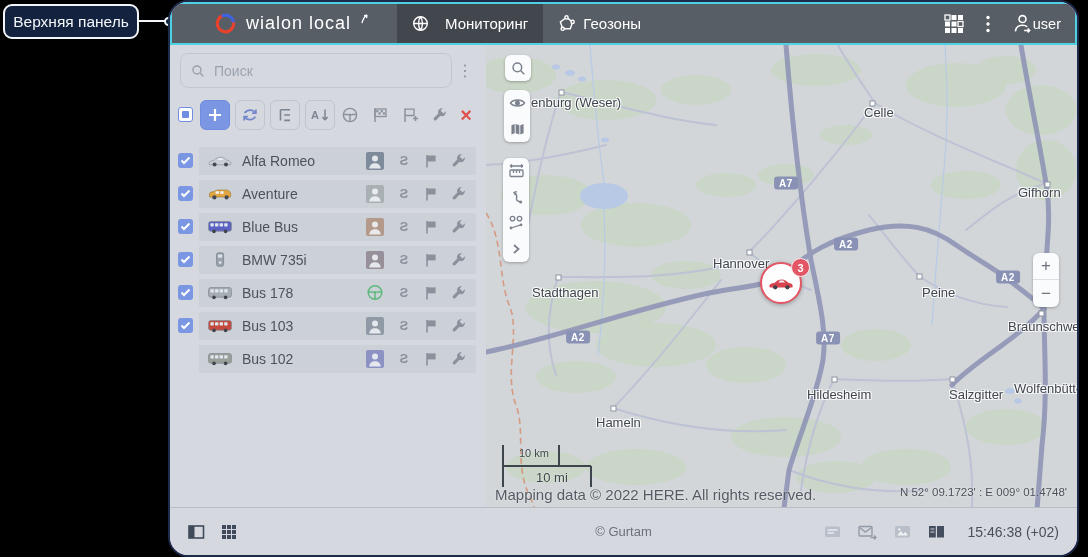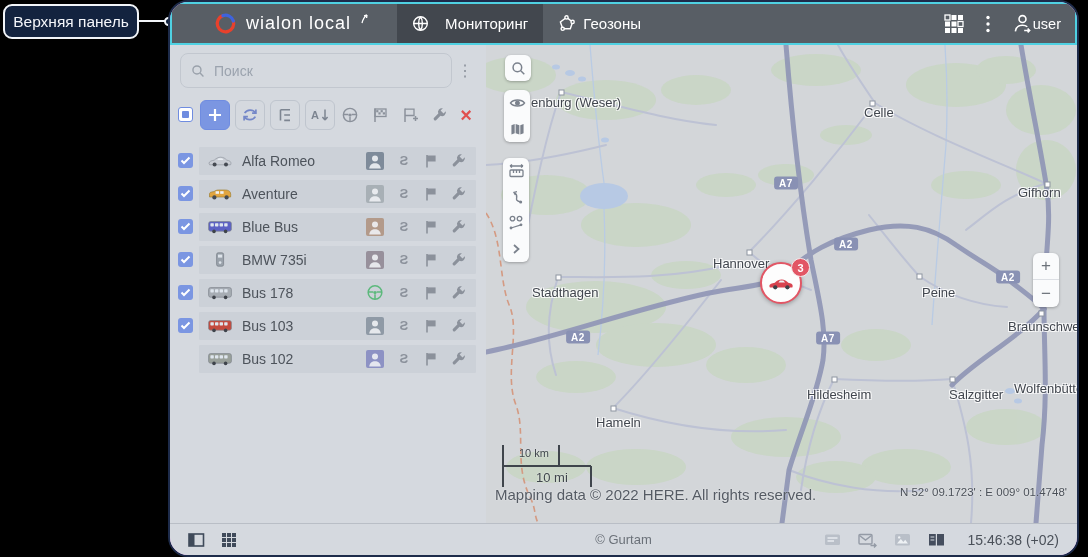--- a/index.html
+++ b/index.html
@@ -95,21 +95,21 @@
   .scale-km{position:absolute;left:19px;top:4px;font-size:11px;color:#3f454c;
     text-shadow:0 0 2px rgba(255,255,255,.8);}
   .scale-mi{position:absolute;left:36px;top:27px;font-size:13px;color:#3f454c;
     text-shadow:0 0 2px rgba(255,255,255,.8);}
   .attribution{position:absolute;left:9px;top:441px;font-size:15px;color:#555b64;
     text-shadow:0 0 2px rgba(255,255,255,.7);}
   .coords{position:absolute;right:10px;top:441px;font-size:11.5px;color:#4a5058;
     text-shadow:0 0 2px rgba(255,255,255,.8);}
 
   
-  .footer{position:absolute;bottom:0;left:0;right:0;height:32px;background:#d5d9df;
+  .footer{position:absolute;bottom:0;left:0;right:0;height:48px;background:#d5d9df;
     border-top:1px solid #b9bec6;display:flex;align-items:center;padding:0 18px;}
   .footer-left{display:flex;align-items:center;gap:16px;}
   .copyright{position:absolute;left:0;right:0;text-align:center;color:#6b7179;font-size:13px;}
   .footer-right{margin-left:auto;display:flex;align-items:center;gap:17px;z-index:1;}
   .time{color:#4a5059;font-size:14px;margin-left:6px;}
 </style>
 </head>
 <body>
 
 <div class="stage">

